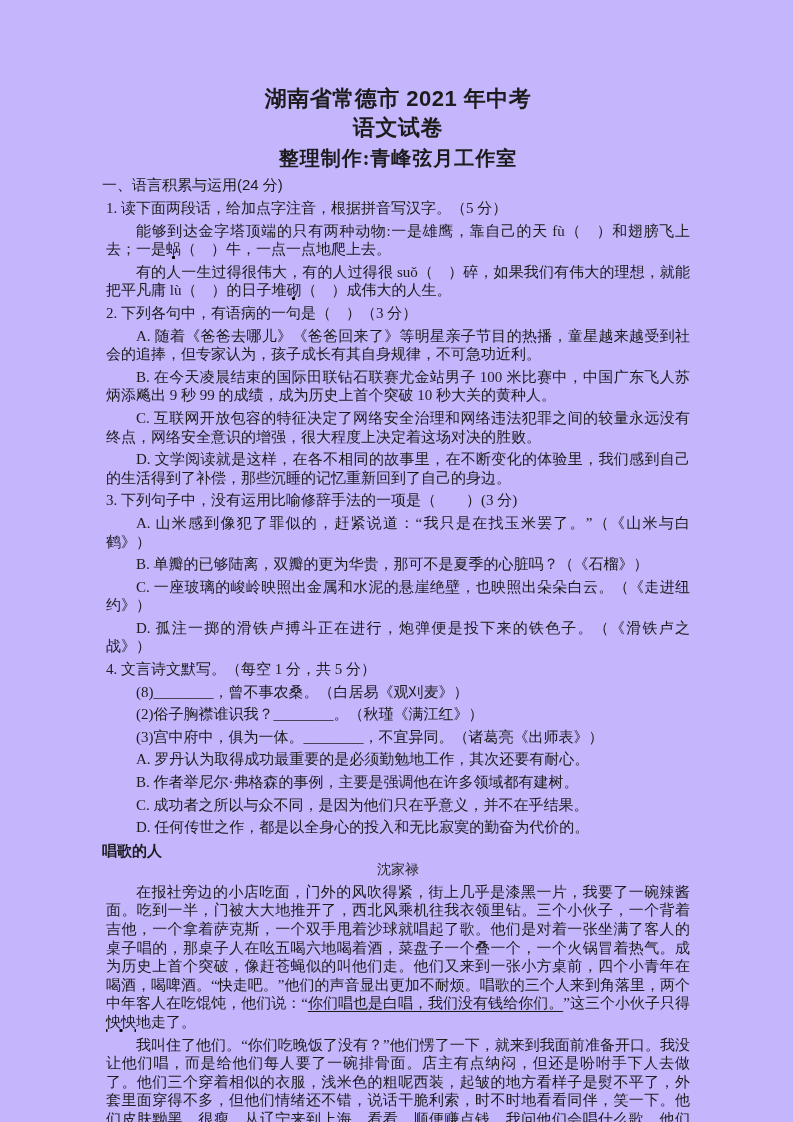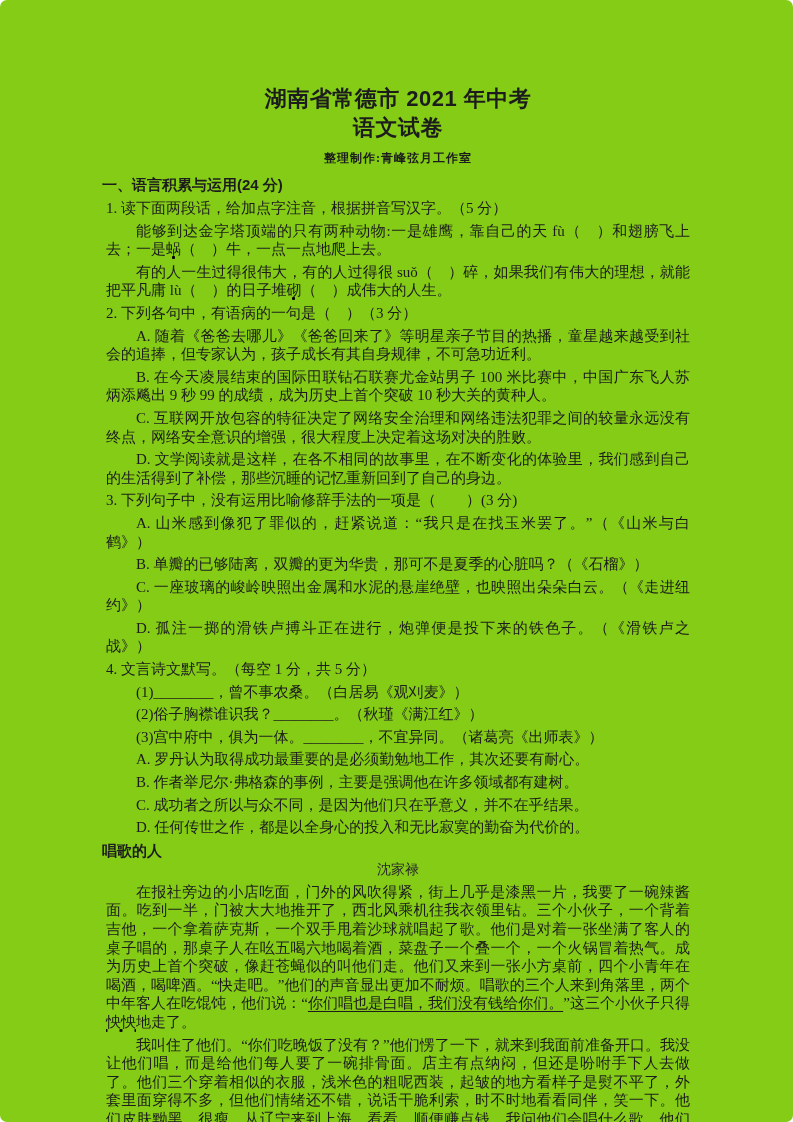--- a/index.html
+++ b/index.html
@@ -1,48 +1,47 @@
 <!DOCTYPE html>
 <html lang="zh"><head>
 <meta charset="utf-8">
 <style>
   html, body { margin: 0; padding: 0; background: #ffffff; }
   .page {
     position: relative;
     width: 793px;
     height: 1122px;
-    background: #84cc16;
+    background: #c4b5fd;
     color: #1c1c1c;
     overflow: hidden;
     font-family: "Liberation Serif", "DejaVu Serif", serif;
-    border-radius: 7px;
   }
   .content {
     width: 592px;
     padding: 84px 99px 0 102px;
   }
   .doc-title {
     font-family: "Liberation Sans", "DejaVu Sans", sans-serif;
     font-weight: bold;
     font-size: 22px;
     line-height: 29px;
     text-align: center;
     letter-spacing: 0.5px;
   }
   .credit {
     font-weight: bold;
-    font-size: 12px;
+    font-size: 20px;
     line-height: 22px;
     text-align: center;
     margin-top: 5px;
     letter-spacing: 1px;
   }
   .sec-heading {
     font-family: "Liberation Sans", "DejaVu Sans", sans-serif;
-    font-weight: bold;
+    font-weight: normal;
     font-size: 15px;
     line-height: 20px;
     margin-top: 6px;
   }
   p {
     margin: 4px;
     font-size: 15px;
     line-height: 18.6px;
     text-align: justify;
     text-justify: inter-character;
@@ -97,21 +96,21 @@
     <p class="indent">C. 互联网开放包容的特征决定了网络安全治理和网络违法犯罪之间的较量永远没有终点，网络安全意识的增强，很大程度上决定着这场对决的胜败。</p>
     <p class="indent">D. 文学阅读就是这样，在各不相同的故事里，在不断变化的体验里，我们感到自己的生活得到了补偿，那些沉睡的记忆重新回到了自己的身边。</p>
 
     <p>3. 下列句子中，没有运用比喻修辞手法的一项是（　　）(3 分)</p>
     <p class="indent">A. 山米感到像犯了罪似的，赶紧说道：“我只是在找玉米罢了。”（《山米与白鹤》）</p>
     <p class="indent">B. 单瓣的已够陆离，双瓣的更为华贵，那可不是夏季的心脏吗？（《石榴》）</p>
     <p class="indent">C. 一座玻璃的峻岭映照出金属和水泥的悬崖绝壁，也映照出朵朵白云。（《走进纽约》）</p>
     <p class="indent">D. 孤注一掷的滑铁卢搏斗正在进行，炮弹便是投下来的铁色子。（《滑铁卢之战》）</p>
 
     <p>4. 文言诗文默写。（每空 1 分，共 5 分）</p>
-    <p class="indent">(1)________，曾不事农桑。（白居易《观刈麦》）</p>
+    <p class="indent">(8)________，曾不事农桑。（白居易《观刈麦》）</p>
     <p class="indent">(2)俗子胸襟谁识我？________。（秋瑾《满江红》）</p>
     <p class="indent">(3)宫中府中，俱为一体。________，不宜异同。（诸葛亮《出师表》）</p>
 
     <p class="indent">A. 罗丹认为取得成功最重要的是必须勤勉地工作，其次还要有耐心。</p>
     <p class="indent">B. 作者举尼尔·弗格森的事例，主要是强调他在许多领域都有建树。</p>
     <p class="indent">C. 成功者之所以与众不同，是因为他们只在乎意义，并不在乎结果。</p>
     <p class="indent">D. 任何传世之作，都是以全身心的投入和无比寂寞的勤奋为代价的。</p>
 
 
     <div class="essay-title">唱歌的人</div>

